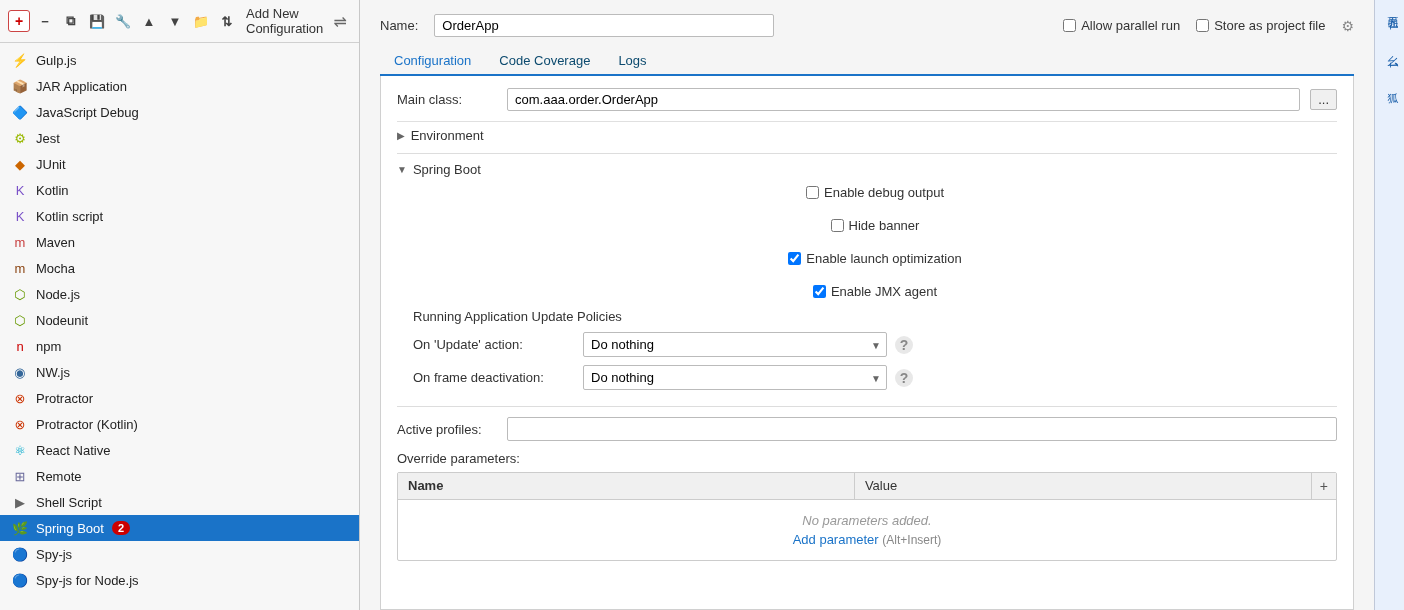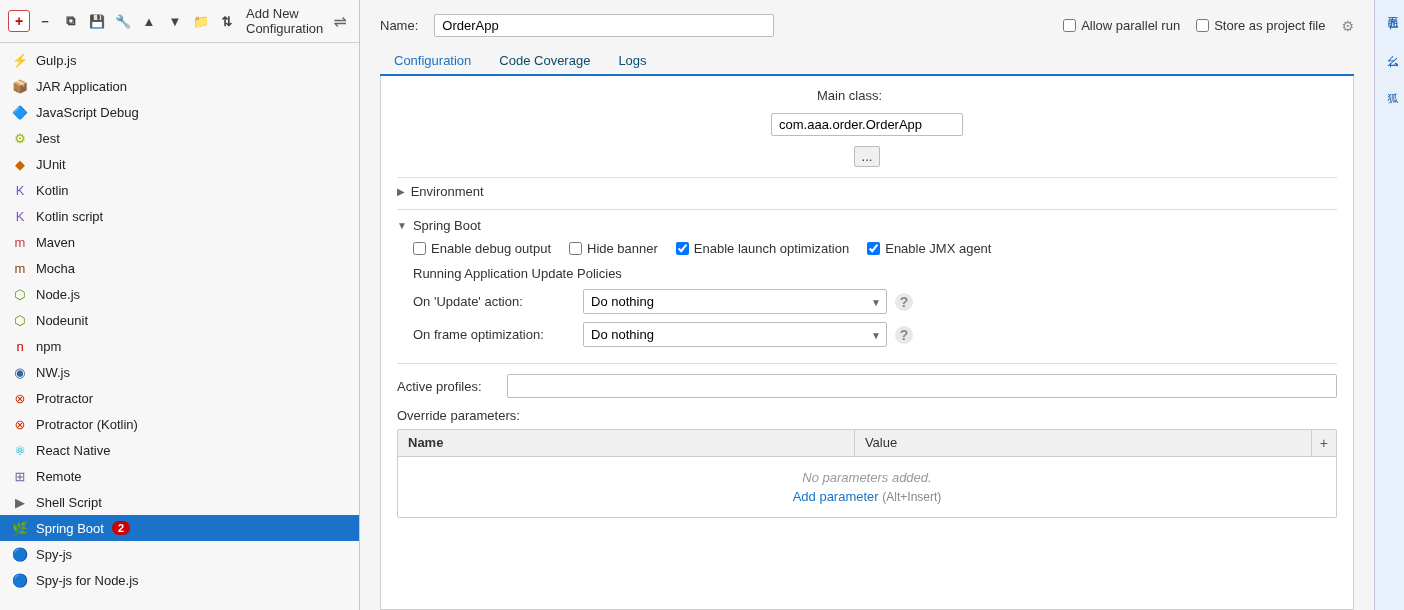--- a/index.html
+++ b/index.html
@@ -193,21 +193,20 @@
       border-top: none;
       overflow-y: auto;
       padding: 12px 16px;
     }
 
     .form-row {
       display: flex;
       align-items: center;
       margin-bottom: 10px;
       gap: 10px;
-      flex-direction: column;
     }
 
     .form-label {
       font-size: 13px;
       color: #333;
       min-width: 100px;
     }
 
     .form-input {
       flex: 1;
@@ -264,20 +263,21 @@
       cursor: pointer;
     }
 
     .checkbox-row {
       display: flex;
       align-items: center;
       gap: 18px;
       padding-left: 16px;
       margin-bottom: 10px;
       flex-wrap: wrap;
+      flex-direction: column;
     }
 
     .running-app-section {
       padding-left: 16px;
     }
 
     .running-title {
       font-size: 13px;
       font-weight: 500;
       color: #333;
@@ -659,21 +659,21 @@
                 <option>Update resources</option>
                 <option>Restart server</option>
               </select>
               <span class="dropdown-arrow">▼</span>
             </div>
             <span class="help-icon">?</span>
           </div>
         </div>
 
         <div class="policy-row">
-          <span class="policy-label">On frame optimization:</span>
+          <span class="policy-label">On frame deactivation:</span>
           <div class="dropdown-wrap">
             <div class="dropdown-container">
               <select>
                 <option>Do nothing</option>
                 <option>Update classes and resources</option>
                 <option>Update resources</option>
                 <option>Restart server</option>
               </select>
               <span class="dropdown-arrow">▼</span>
             </div>

